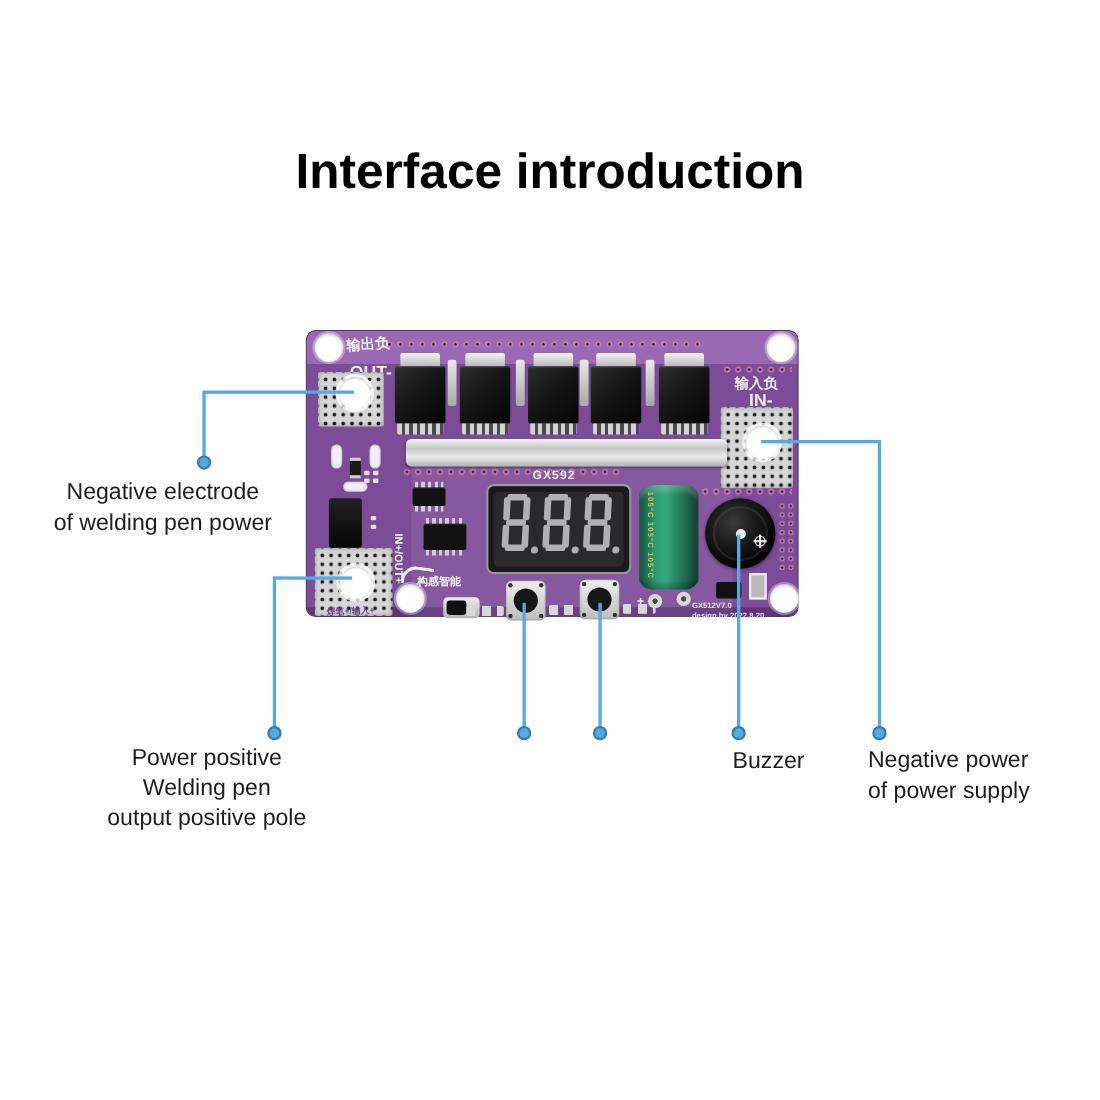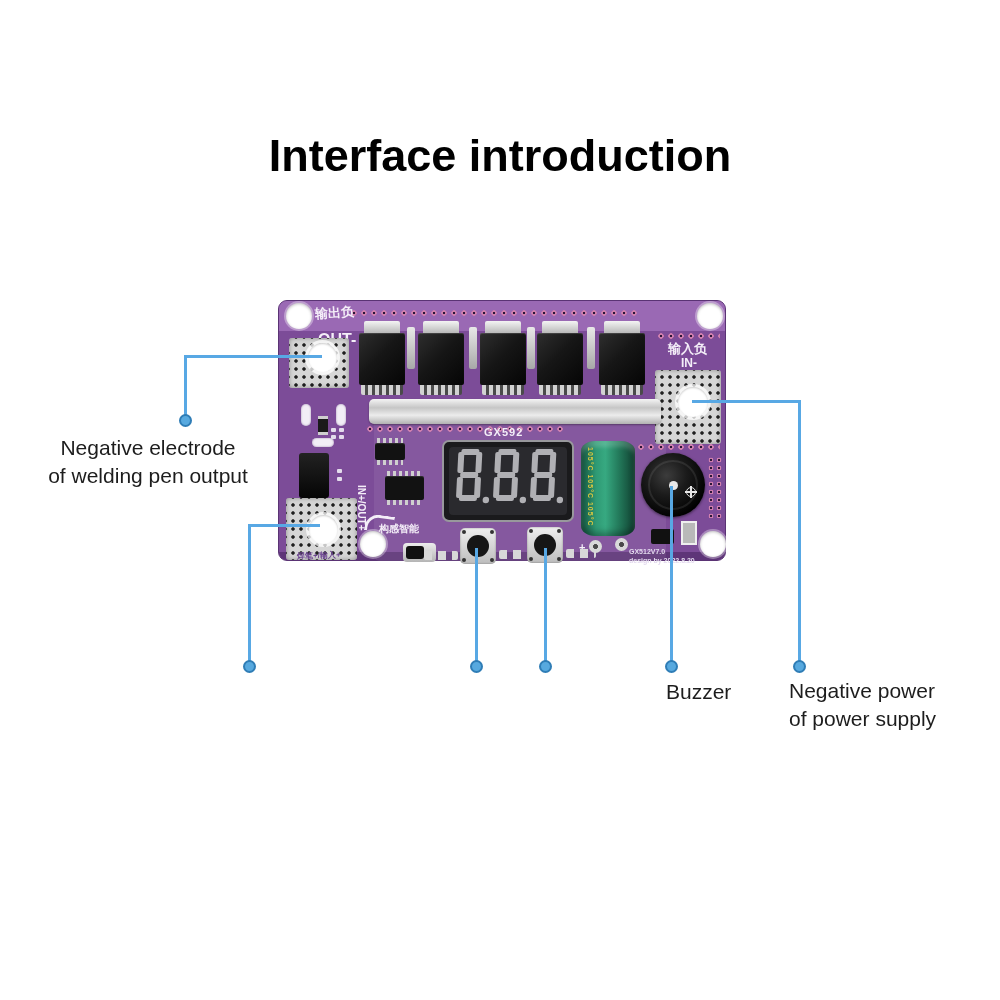--- a/index.html
+++ b/index.html
@@ -127,21 +127,21 @@
 
     <div class="holesrow" style="left:70px;top:8px;width:292px;"></div>
     <div class="holesrow" style="left:377px;top:31px;width:64px;"></div>
     <div class="holesrow" style="left:86px;top:124px;width:200px;"></div>
     <div class="holesrow" style="left:357px;top:142px;width:84px;"></div>
     <div class="dotgrid" style="left:428px;top:155px;width:16px;height:62px;"></div>
 
     <div class="silk" style="left:36px;top:3px;font-size:13px;transform:rotate(-4deg);">输出负</div>
     <div class="silk" style="left:39px;top:30px;font-size:16px;">OUT-</div>
     <div class="silk" style="left:389px;top:39px;font-size:13px;">输入负</div>
-    <div class="silk" style="left:402px;top:55px;font-size:12px;">IN-</div>
+    <div class="silk" style="left:402px;top:55px;font-size:16px;">IN-</div>
     <div class="silk" style="left:205px;top:125px;font-size:11px;letter-spacing:1px;">GX592</div>
     <div class="vtext" style="left:88px;top:184px;font-size:10px;">IN+/OUT+</div>
     <div class="brand">构感智能</div>
     <div class="silk" style="left:350px;top:247px;font-size:7px;color:#e3d9ee;">GX512V7.0</div>
     <div class="silk" style="left:350px;top:256px;font-size:7px;color:#e3d9ee;">design by 2022.8.20</div>
     <div class="silk" style="left:300px;top:240px;font-size:11px;">+</div>
 
     <div class="pad" style="left:10px;top:37px;width:60px;height:50px;">
       <div class="padhole" style="left:19px;top:5px;width:29px;height:29px;"></div>
     </div>
@@ -250,25 +250,28 @@
     <div class="ringpad" style="left:310px;top:239px;"></div>
     <div class="ringpad" style="left:336px;top:237px;"></div>
     <div class="sot23"></div>
     <div class="chipres"></div>
   </div>
 
   <div class="cl h" style="left:186px;top:355px;width:136px;"></div>
   <div class="cl v" style="left:184px;top:355px;height:61px;"></div>
   <div class="cldot" style="left:179px;top:414px;"></div>
   <div class="anno center" style="left:40px;top:434px;width:216px;">Negative electrode
-of welding pen output</div>
+of welding pen power</div>
 
   <div class="cl h" style="left:250px;top:524px;width:70px;"></div>
   <div class="cl v" style="left:248px;top:524px;height:138px;"></div>
   <div class="cldot" style="left:243px;top:660px;"></div>
+  <div class="anno center" style="left:88px;top:675px;width:200px;">Power positive
+Welding pen
+output positive pole</div>
 
   <div class="cl v" style="left:475px;top:548px;height:114px;"></div>
   <div class="cldot" style="left:470px;top:660px;"></div>
 
   <div class="cl v" style="left:544px;top:548px;height:114px;"></div>
   <div class="cldot" style="left:539px;top:660px;"></div>
 
   <div class="cl v" style="left:670px;top:486px;height:176px;"></div>
   <div class="cldot" style="left:665px;top:660px;"></div>
   <div class="anno" style="left:666px;top:678px;width:100px;">Buzzer</div>

